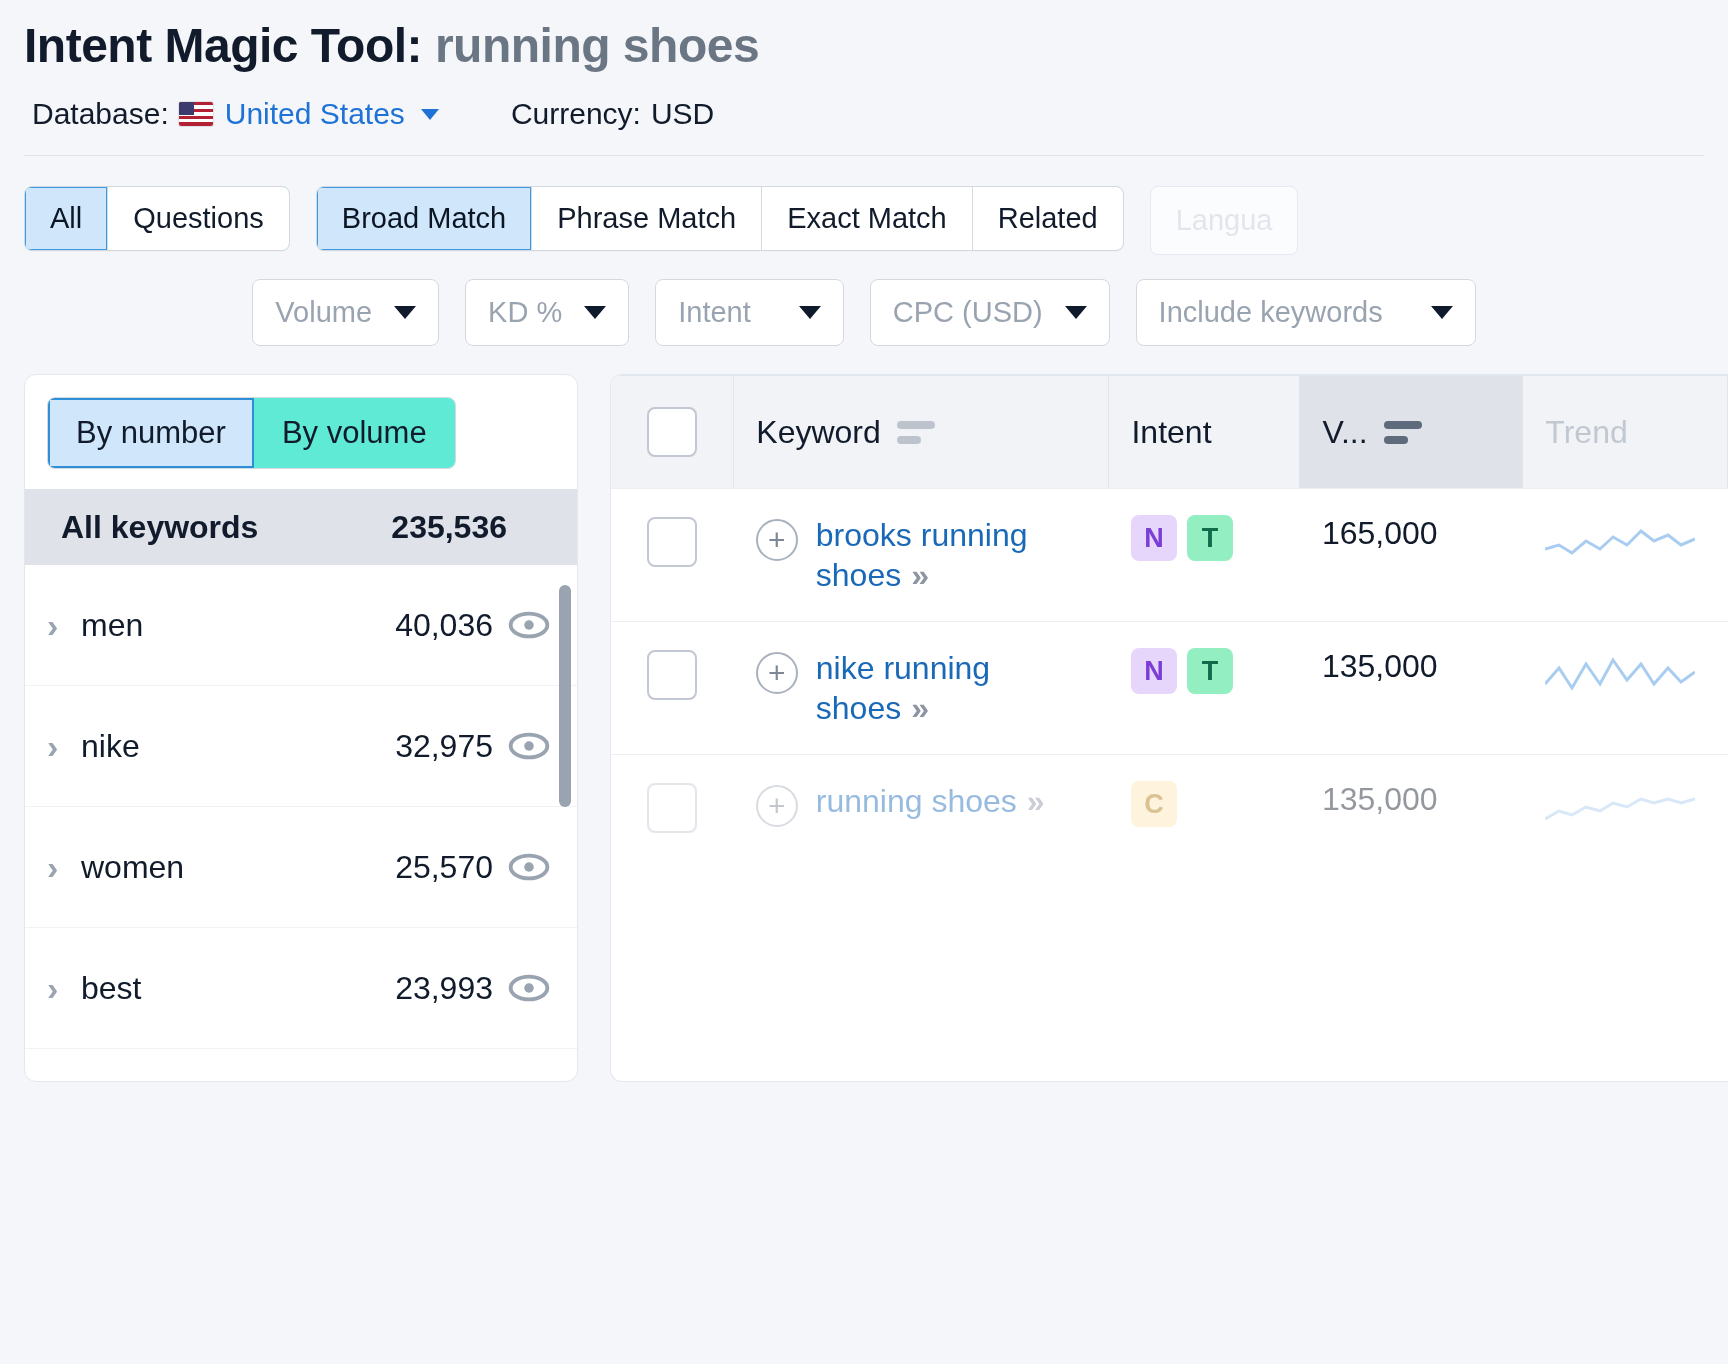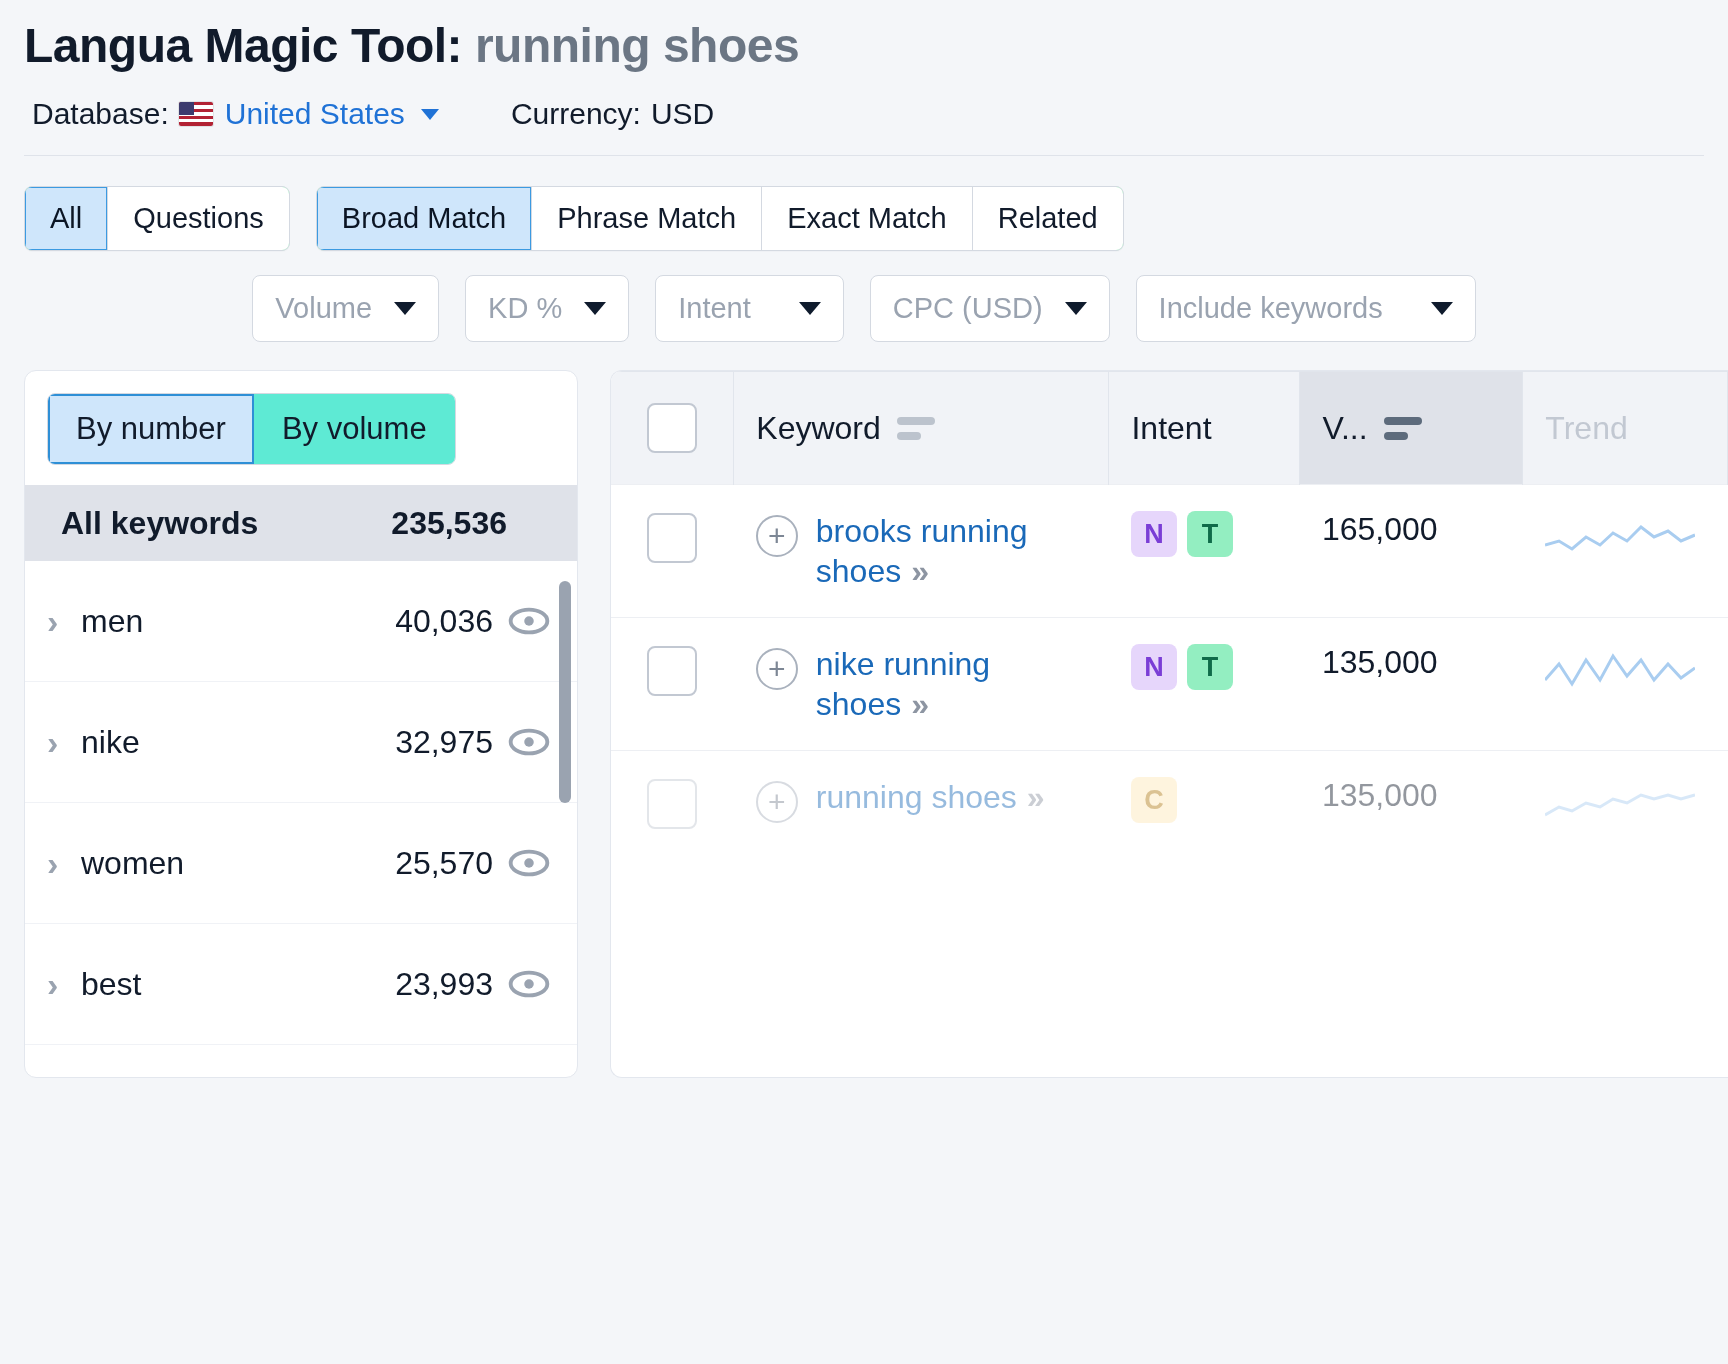--- a/index.html
+++ b/index.html
@@ -196,21 +196,21 @@
   .vol-cell{font-size:32px;padding:26px 22px;}
   .spark{display:block;}
 
   .row-faded td{opacity:.45;}
 </style>
 </head>
 <body>
 
 <div class="header">
   <h1 class="page-title">
-    <span>Langua Magic Tool:</span>
+    <span>Intent Magic Tool:</span>
     <span class="query">running shoes</span>
   </h1>
   <div class="meta-row">
     <div class="meta-item">
       <span>Database:</span>
       <span class="flag"></span>
       <span class="db-link">United States</span>
       <span class="caret"></span>
     </div>
     <div class="meta-item">
@@ -226,20 +226,21 @@
     <div class="chip-group">
       <div class="chip active">All</div>
       <div class="chip">Questions</div>
     </div>
     <div class="chip-group">
       <div class="chip active">Broad Match</div>
       <div class="chip">Phrase Match</div>
       <div class="chip">Exact Match</div>
       <div class="chip">Related</div>
     </div>
+    <div class="chip-faded">Langua</div>
   </div>
 
   <div class="selects-row">
     <div class="select">
       <span>Volume</span>
       <span class="chev"></span>
     </div>
     <div class="select">
       <span>KD %</span>
       <span class="chev"></span>

